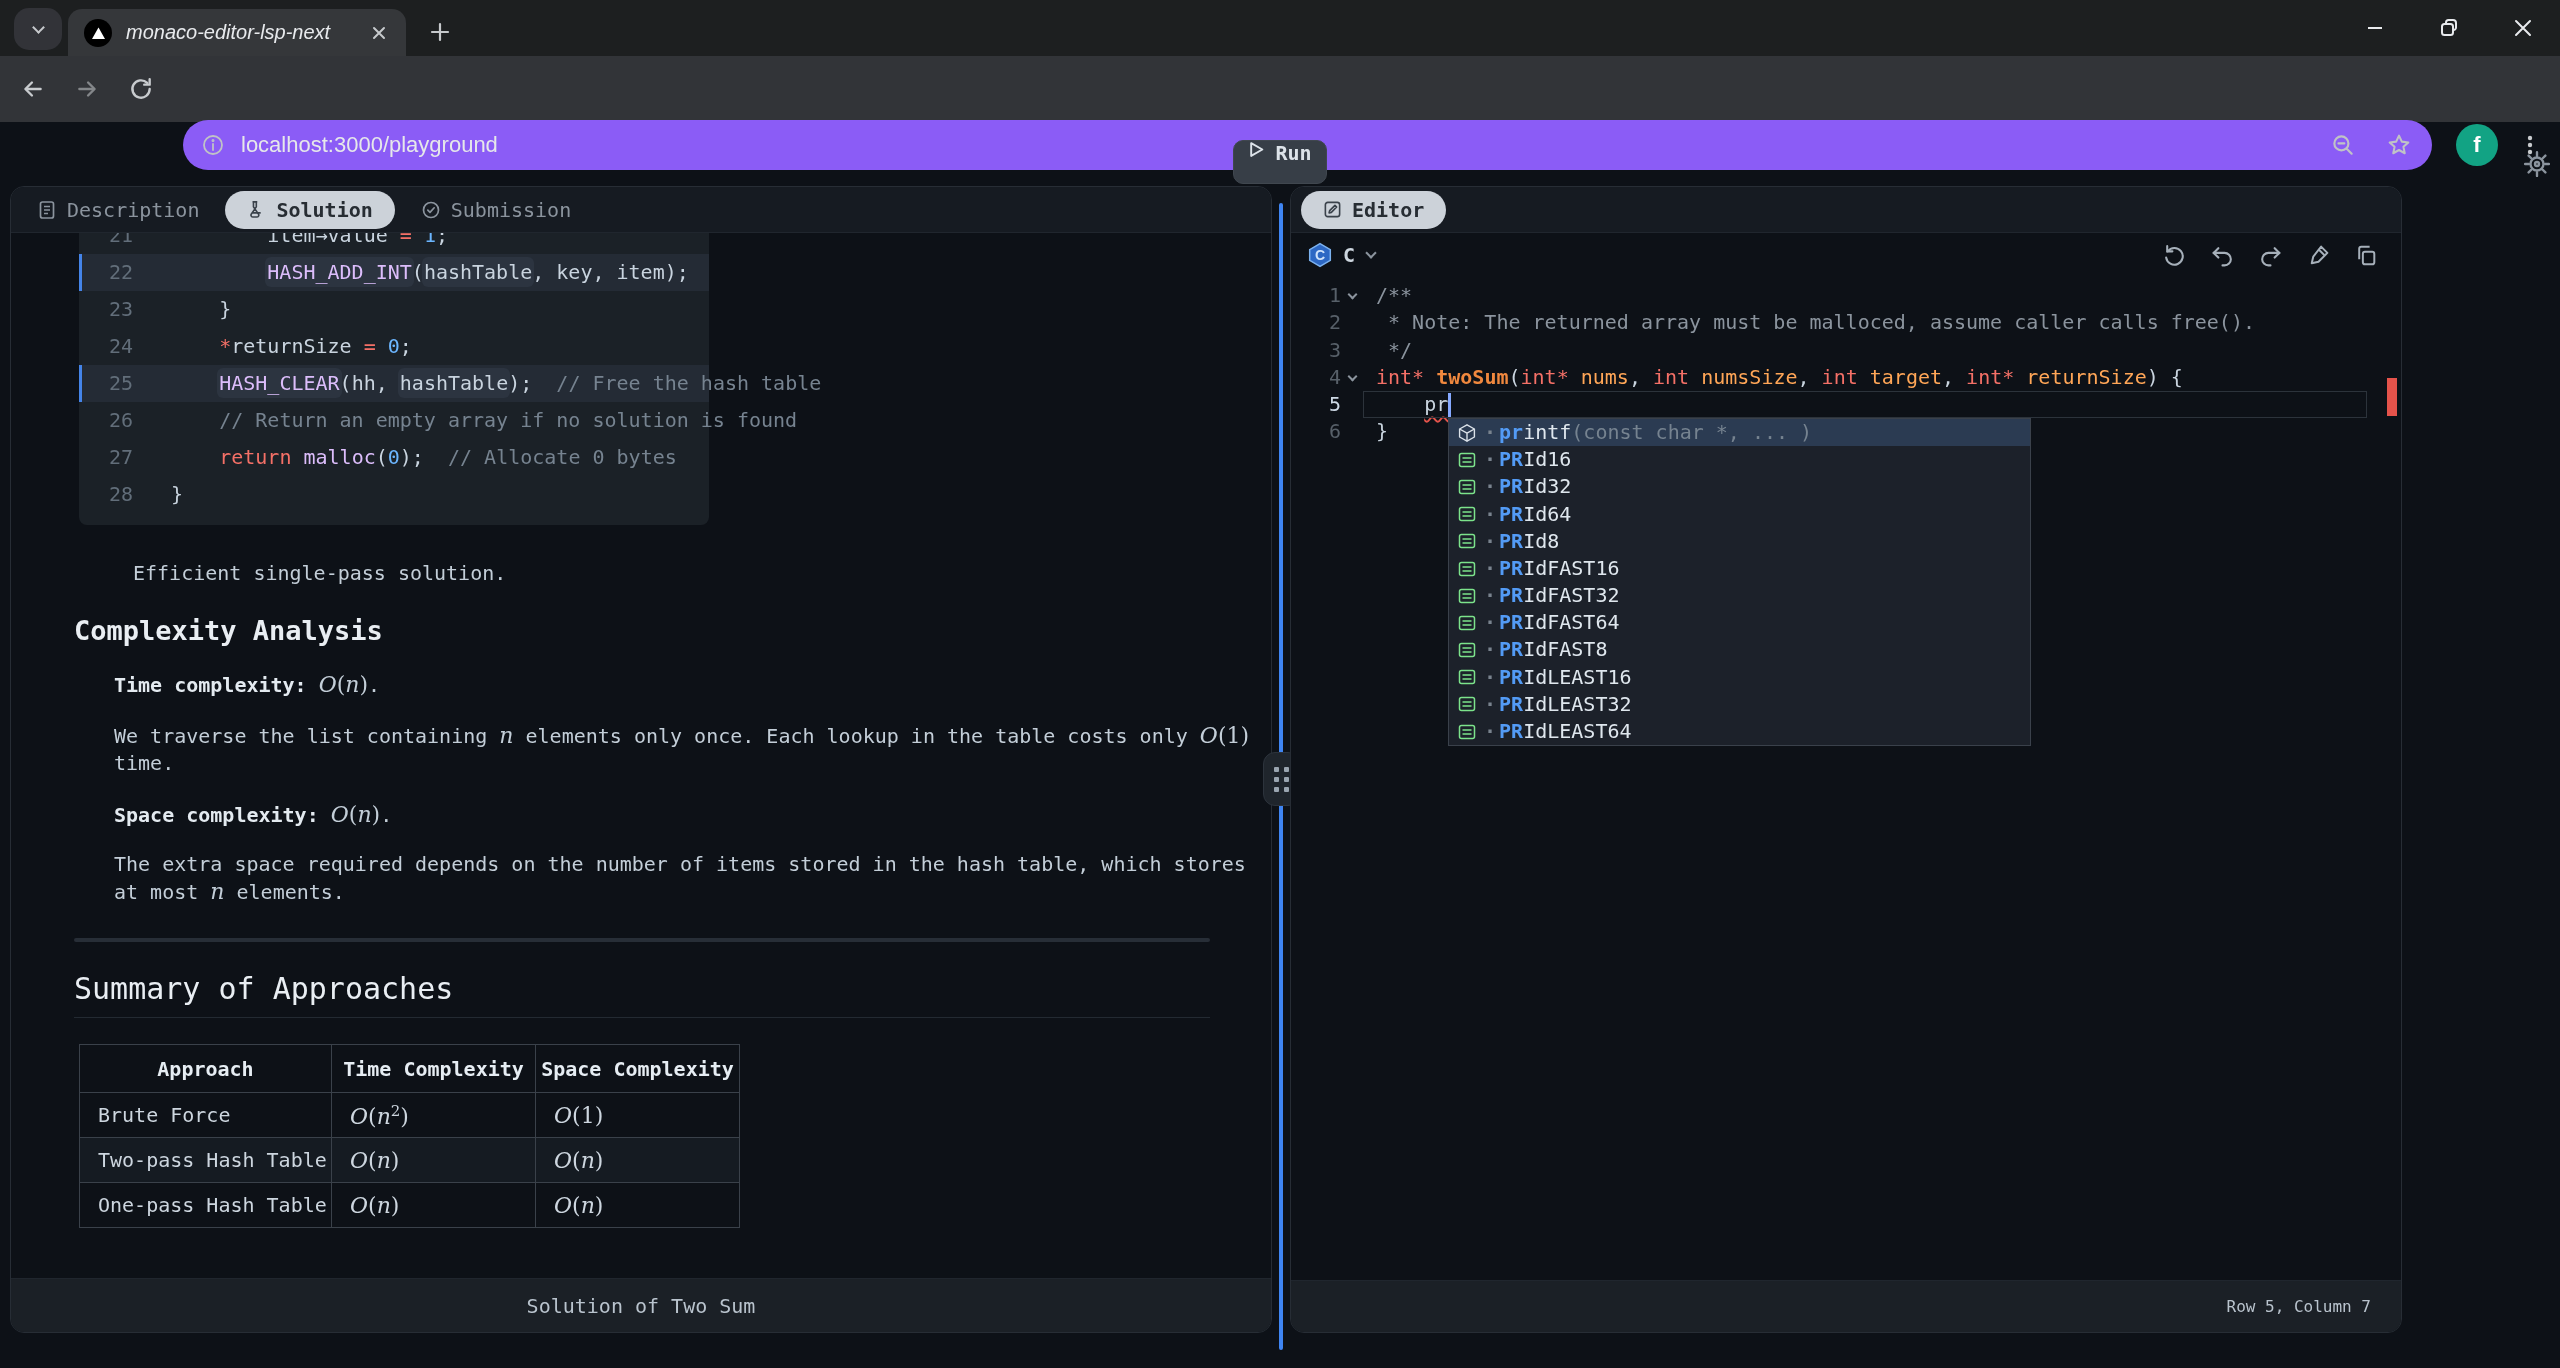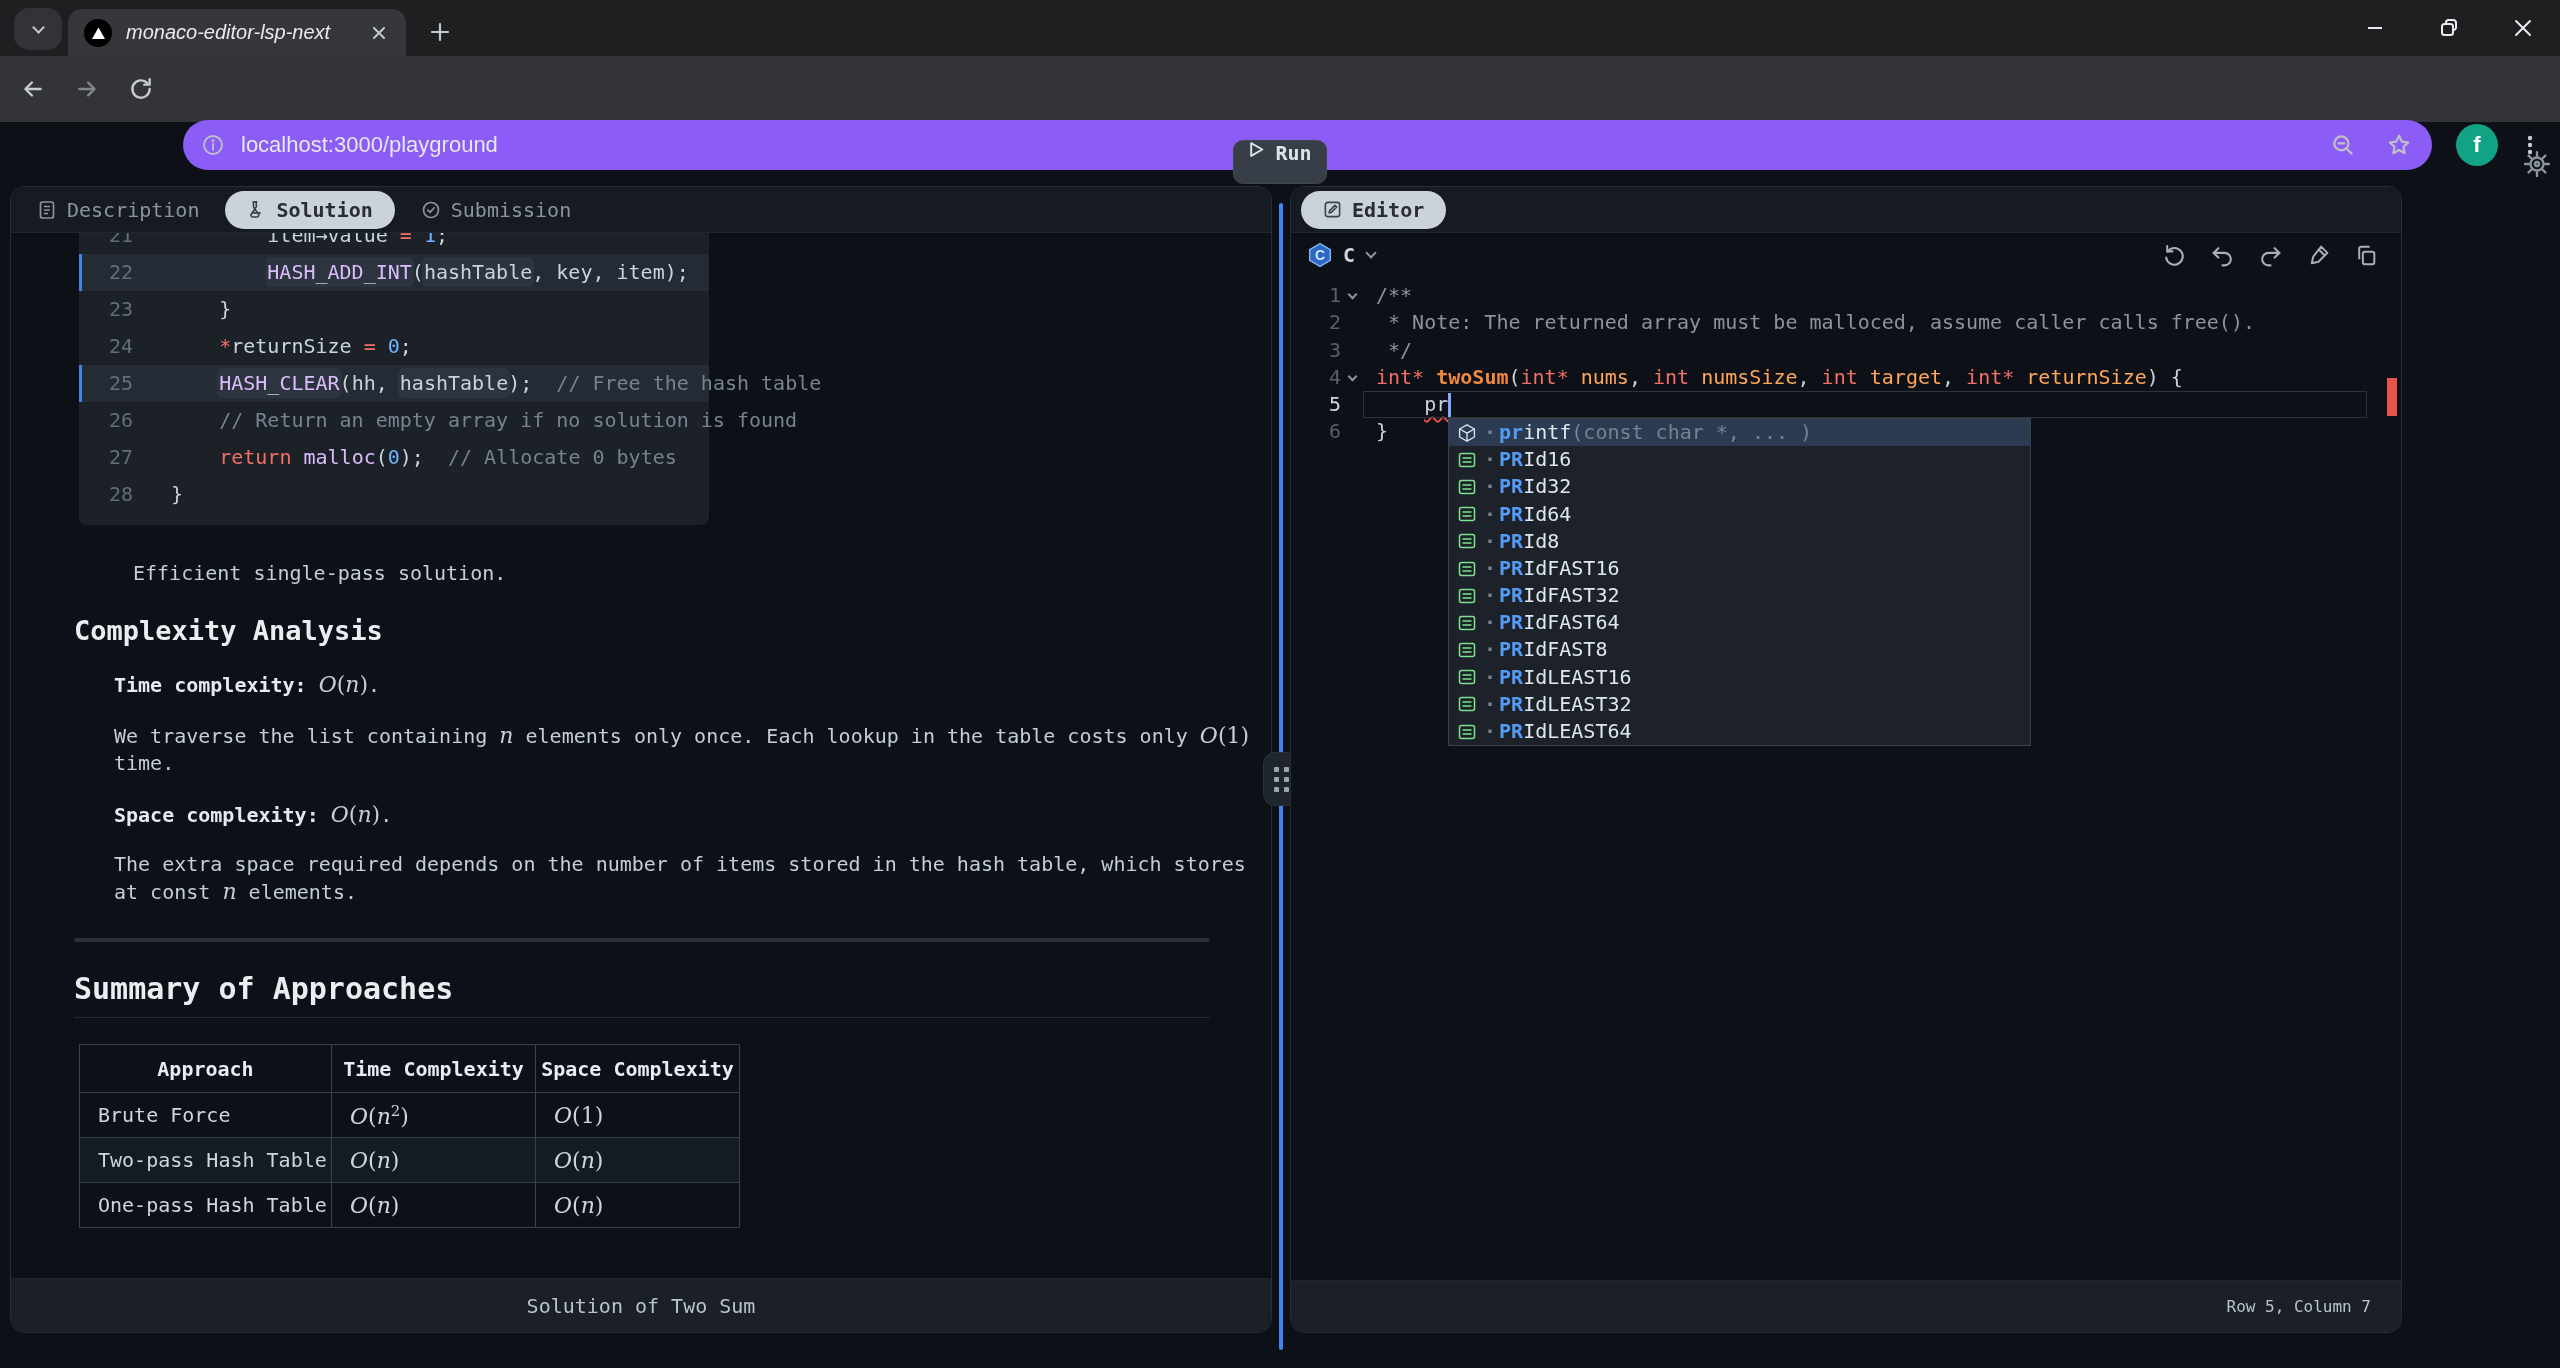--- a/index.html
+++ b/index.html
@@ -62,21 +62,21 @@
   .ln{flex:0 0 54px;text-align:right;color:#626e7a;}
   .ccode{white-space:pre;padding-left:38px;color:#c9d4df;}
   .sk{color:var(--kw);} .sf{color:var(--fnp);} .sn{color:var(--num);} .sc{color:var(--cmt);}
   .chip{background:#2c3440;border-radius:6px;padding:3px 2px;margin:0 -2px;}
   .abs{position:absolute;line-height:30px;white-space:nowrap;}
   .l-note{top:325px;left:122px;}
   .l-h2a{top:383px;left:63px;font-size:27px;font-weight:700;color:#e9eef3;}
   .l-time{top:437px;left:103px;} .l-p1a{top:488px;left:103px;} .l-p1b{top:515px;left:103px;}
   .l-space{top:567px;left:103px;} .l-p2a{top:616px;left:103px;} .l-p2b{top:644px;left:103px;}
   .l-hr{top:705px;left:63px;width:1136px;height:4px;background:#272e37;border-radius:2px;position:absolute;}
-  .l-h2b{top:741px;left:63px;font-size:30px;font-weight:700;color:#e9eef3;}
+  .l-h2b{top:741px;left:63px;font-size:30px;font-weight:400;color:#e9eef3;}
   .l-h2b-line{top:784px;left:63px;width:1136px;height:1px;background:#232a32;position:absolute;}
   .sb{font-weight:700;color:#e3eaf0;}
   .m{font-family:"DejaVu Serif",serif;font-style:italic;font-size:22px;}
   .mp{font-family:"DejaVu Serif",serif;font-style:normal;font-size:22px;}
   .sum-table{position:absolute;top:811px;left:68px;border-collapse:collapse;font-size:20px;color:#cdd6df;}
   .sum-table th,.sum-table td{border:1px solid #3a414a;}
   .sum-table th{height:48px;font-weight:700;color:#e6edf3;text-align:center;}
   .sum-table td{height:45px;padding-left:18px;text-align:left;}
   .sum-table tr.stripe{background:#151b22;}
   .c-appr{width:252px;} .c-time{width:204px;} .c-space{width:204px;}
@@ -285,21 +285,21 @@
             <span class="ccode"><span>}</span></span>
           </div>
         </div>
       <p class="abs l-note">Efficient single-pass solution.</p>
       <h2 class="abs l-h2a">Complexity Analysis</h2>
       <p class="abs l-time"><span class="sb">Time complexity: </span><span class="m">O</span><span class="mp">(</span><span class="m">n</span><span class="mp">)</span><span>.</span></p>
       <p class="abs l-p1a"><span>We traverse the list containing </span><span class="m">n</span><span> elements only once. Each lookup in the table costs only </span><span class="m">O</span><span class="mp">(1)</span></p>
       <p class="abs l-p1b"><span>time.</span></p>
       <p class="abs l-space"><span class="sb">Space complexity: </span><span class="m">O</span><span class="mp">(</span><span class="m">n</span><span class="mp">)</span><span>.</span></p>
       <p class="abs l-p2a"><span>The extra space required depends on the number of items stored in the hash table, which stores</span></p>
-      <p class="abs l-p2b"><span>at const </span><span class="m">n</span><span> elements.</span></p>
+      <p class="abs l-p2b"><span>at most </span><span class="m">n</span><span> elements.</span></p>
       <div class="l-hr"></div>
       <h2 class="abs l-h2b">Summary of Approaches</h2>
       <div class="l-h2b-line"></div>
       <table class="sum-table">
         <thead>
           <tr>
             <th class="c-appr">Approach</th>
             <th class="c-time">Time Complexity</th>
             <th class="c-space">Space Complexity</th>
           </tr>

